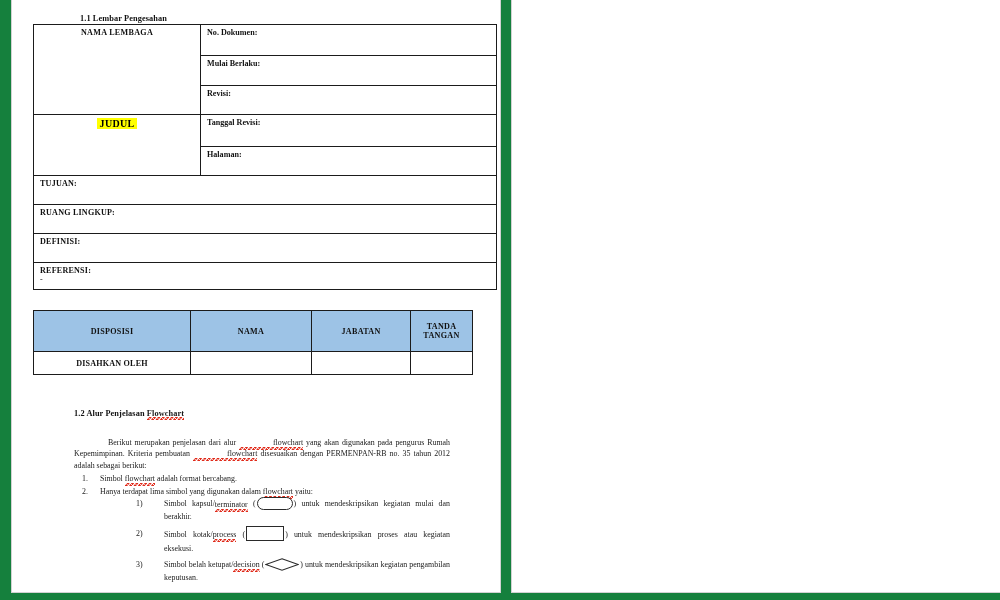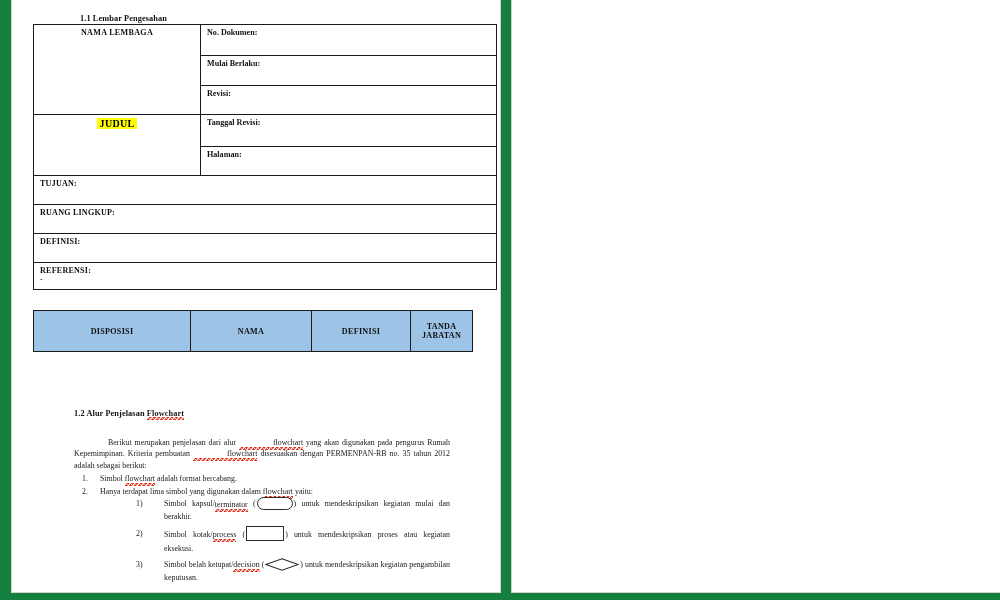--- a/index.html
+++ b/index.html
@@ -179,22 +179,28 @@
           </td>
         </tr>
       </tbody>
         </table>
 
       <table class="disp">
         <tbody>
             <tr>
           <th style="width:154px;">DISPOSISI</th>
           <th style="width:118px;">NAMA</th>
-          <th style="width:96px;">DEFINISI</th>
-          <th>TANDA JABATAN</th>
+          <th style="width:96px;">JABATAN</th>
+          <th>TANDA TANGAN</th>
+        </tr>
+        <tr class="r3">
+          <td class="rowlabel">DISAHKAN OLEH</td>
+          <td></td>
+          <td></td>
+          <td></td>
         </tr>
       </tbody>
         </table>
 
       <div class="h-sec sec12">
         <span>1.2 Alur Penjelasan </span><span class="sq">Flowchart</span>
       </div>
 
       <div class="body-col left-body">
 

